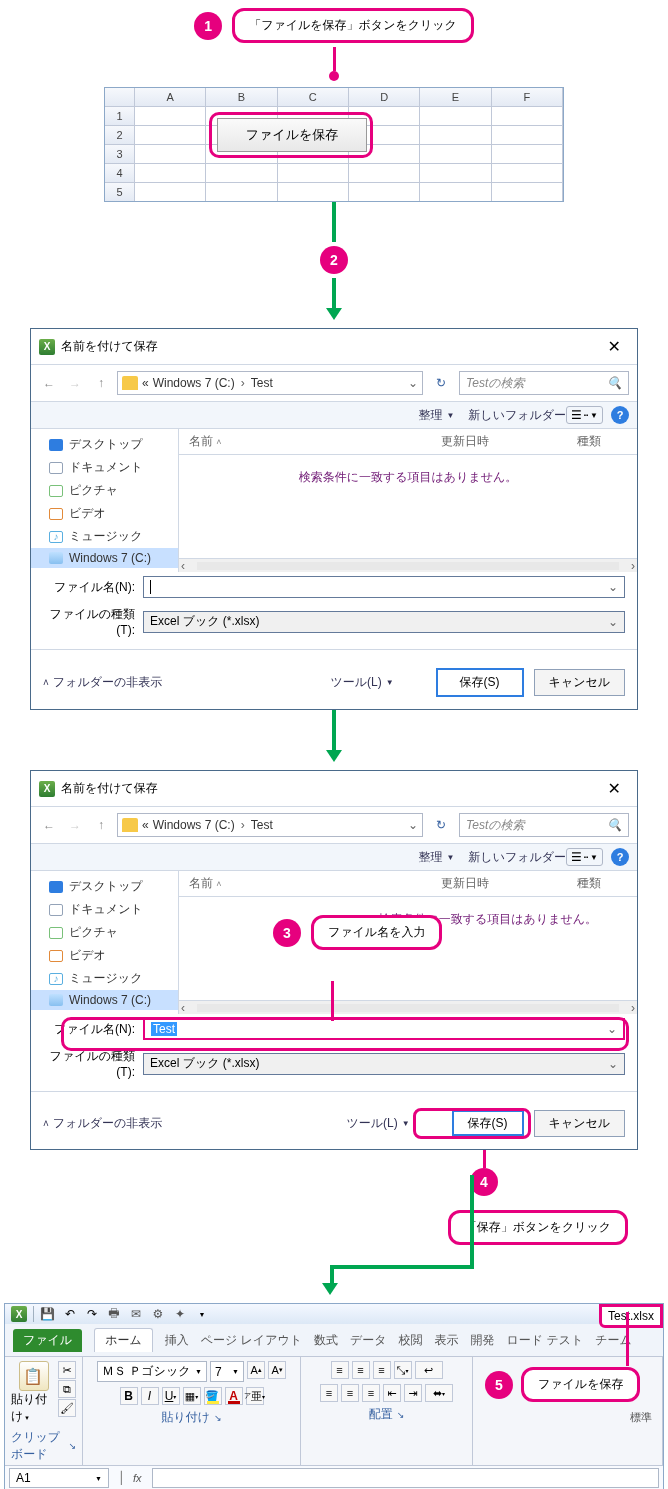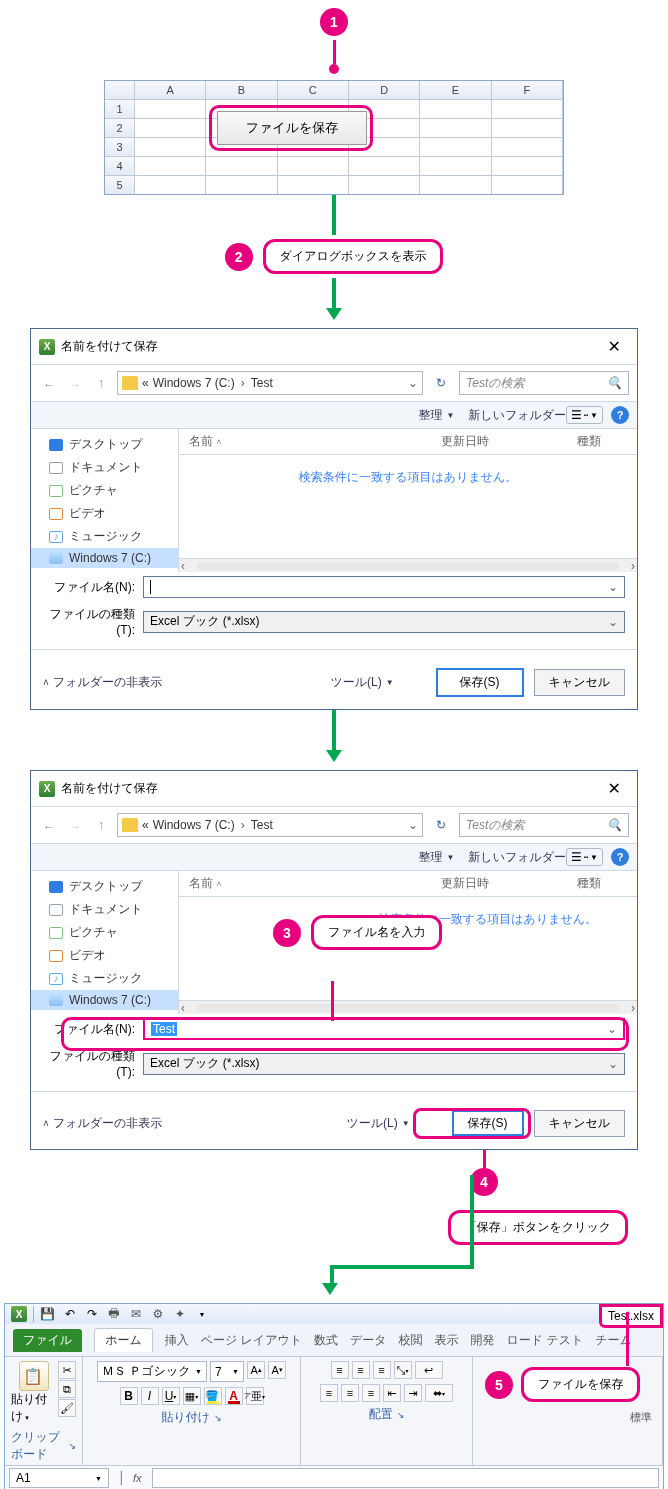--- a/index.html
+++ b/index.html
@@ -52,21 +52,21 @@
   .ic { width: 14px; height: 12px; border-radius: 2px; display: inline-block; }
   .ic-desktop { background: #2E7DE0; }
   .ic-doc { background: #fff; border: 1px solid #94A3B8; }
   .ic-pic { background: #fff; border: 1px solid #7AC17A; }
   .ic-vid { background: #fff; border: 1px solid #E28A3A; }
   .ic-mus { background: #fff; border: 1px solid #5AAFE0; color:#5AAFE0; display:inline-flex; align-items:center; justify-content:center; font-size:10px; }
   .ic-drive { background: linear-gradient(#bfe0ff,#88c0f0); }
   .listpane { flex: 1; position: relative; min-height: 130px; }
   .list-hdr { display: flex; border-bottom: 1px solid #D0D8E4; color: #666; font-size: 12px; }
   .list-hdr > div { padding: 4px 10px; }
-  .noitems { text-align: center; color: #3b82f6; margin-top: 14px; font-size: 12px; }
+  .noitems { text-align: center; color: #701a75; margin-top: 14px; font-size: 12px; }
   .scroll-h { display: flex; align-items: center; border-top: 1px solid #D0D8E4; background: #F0F0F0; height: 14px; }
   .scroll-h .thumb { flex:1; background:#E8E8E8; margin:0 10px; height:8px; }
   .filerow { display: flex; align-items: center; gap: 4px; padding: 4px 12px; }
   .filerow .lbl { width: 96px; text-align: right; padding-right: 4px; font-size: 12px; }
   .filerow .field { flex: 1; border: 1px solid #647A9A; height: 22px; background: #fff; display: flex; align-items: center; padding: 0 6px; font-size: 12px; }
   .filerow .combo { background: #F0F0F0; justify-content: space-between; }
   .bottom { display: flex; align-items: center; justify-content: space-between; padding: 18px 12px 12px 12px; border-top: 1px solid #D0D8E4; margin-top: 8px; }
   .btn { border: 1px solid #8FA0B8; padding: 4px 14px; background: #F4F4F4; min-width: 88px; text-align: center; font-size: 12px; }
   .btn.primary { border: 2px solid #2E7DE0; background: #fff; margin-left: 32px; }
   .link-like { display: inline-flex; align-items: center; gap: 4px; color: #335; }
@@ -94,20 +94,21 @@
   .seltext { background:#3399FF; color:#fff; padding:0 2px; }
   .arrow-container { display:flex; flex-direction:column; align-items:center; }
 </style>
 </head>
 <body>
 
 <div class="wrap">
 
   <div class="step-row" style="position:relative;">
     <span class="badge">1</span>
+    <span class="callout">「ファイルを保存」ボタンをクリック</span>
   </div>
   <div class="pink-line" style="width:3px;height:24px"></div>
   <div class="pink-circ"></div>
 
   <div class="excel-panel">
     <div class="ex-row">
       <div class="ex-cell ex-rowhdr ex-hdr"></div>
       <div class="ex-cell ex-col ex-hdr">A</div>
       <div class="ex-cell ex-col ex-hdr">B</div>
       <div class="ex-cell ex-col ex-hdr">C</div>
@@ -163,21 +164,20 @@
     <div class="save-btn">ファイルを保存</div>
     <div class="pink-ring" style="top:24px;left:104px;width:164px;height:46px"></div>
   </div>
 
   <div class="arrow-container">
       <div class="arrow-v" style="height:40px"></div>
     </div>
 
   <div class="step-row">
     <span class="badge">2</span>
-    <span class="callout">ダイアログボックスを表示</span>
   </div>
 
   <div class="arrow-container">
       <div class="arrow-v" style="height:30px"></div>
       <div class="arrow-head-down"></div>
     </div>
 
   <div class="dialog">
     <div class="dlg-title">
       <div class="dlg-title-left">

